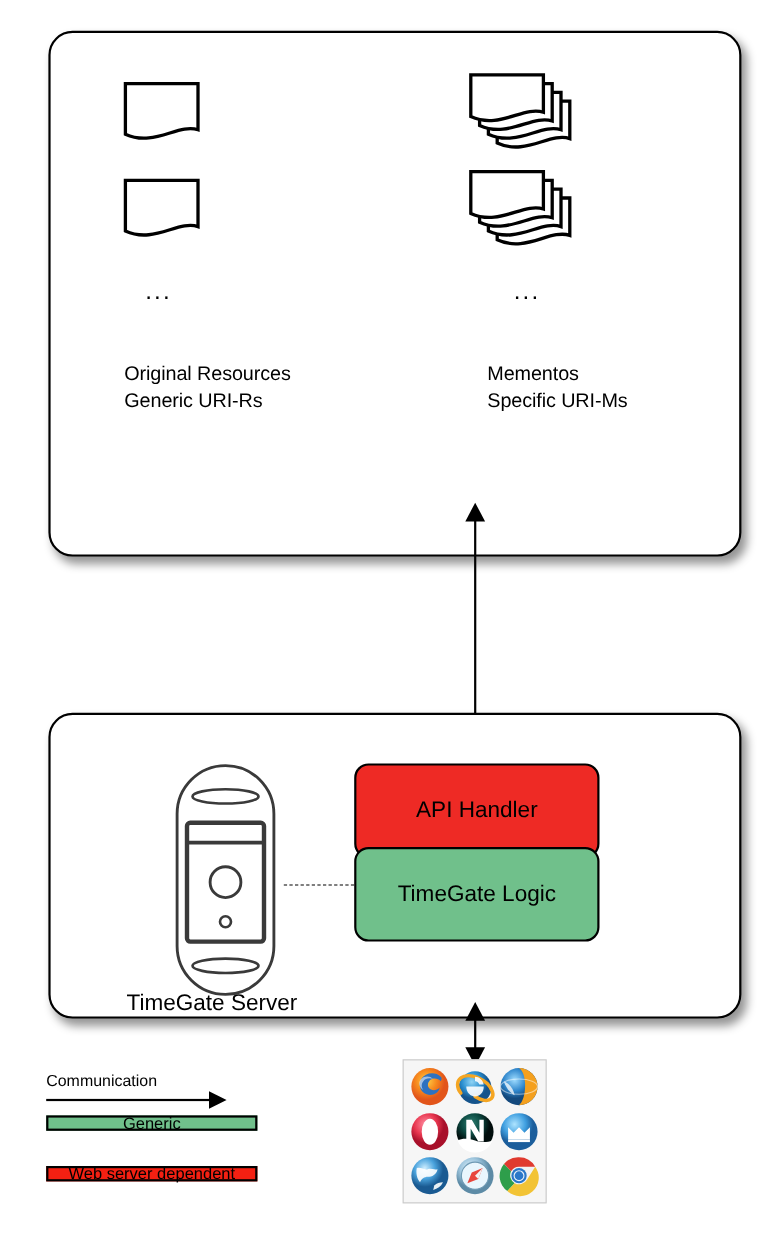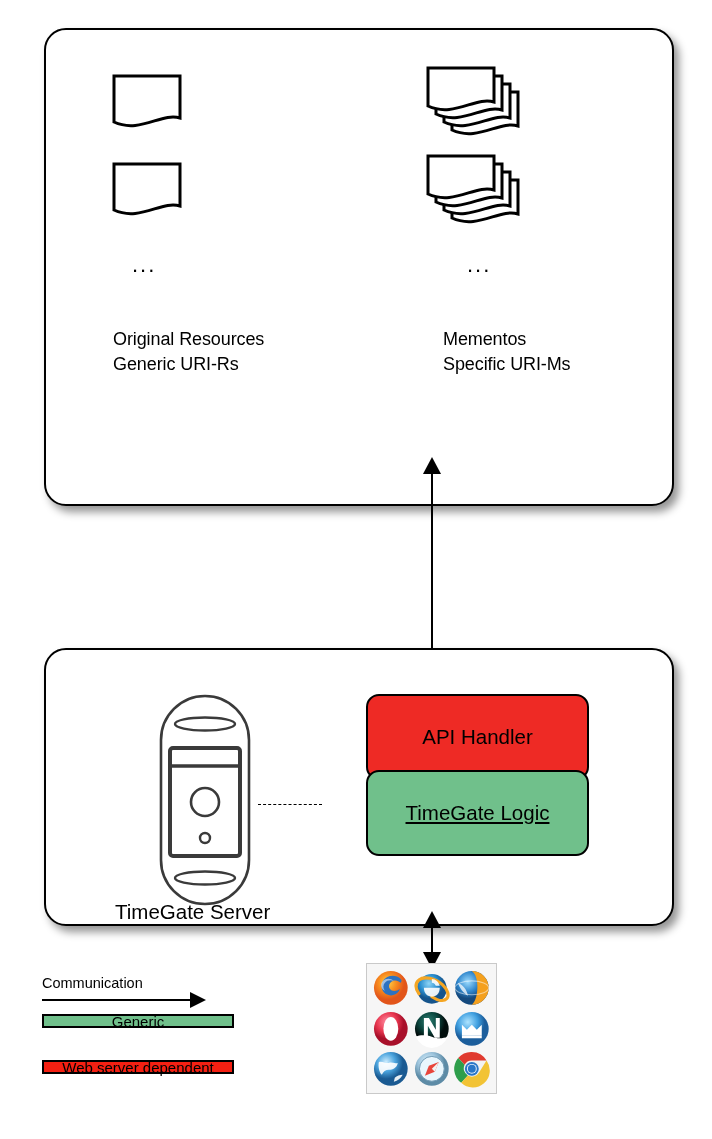--- a/index.html
+++ b/index.html
@@ -79,24 +79,23 @@
     left: 322px;
     width: 223px;
     height: 86px;
     border: 2.4px solid #000000;
     border-radius: 13px;
     display: flex;
     align-items: center;
     justify-content: center;
     font-size: 20.5px;
     box-sizing: border-box;
-    margin-left: 44px;
   }
   #box-api-handler   { top: 694px;  background: #ee2a25; }
-  #box-timegate-logic{ top: 770px;  background: #70c08b; text-decoration: underline; }
+  #box-timegate-logic{ top: 770px;  background: #70c08b; }
   #box-http          { top: 845px;  background: #70c08b; }
 
   
   #label-timegate-server {
     position: absolute;
     left: 115px;
     top: 900px;
     font-size: 20.5px;
   }
 

